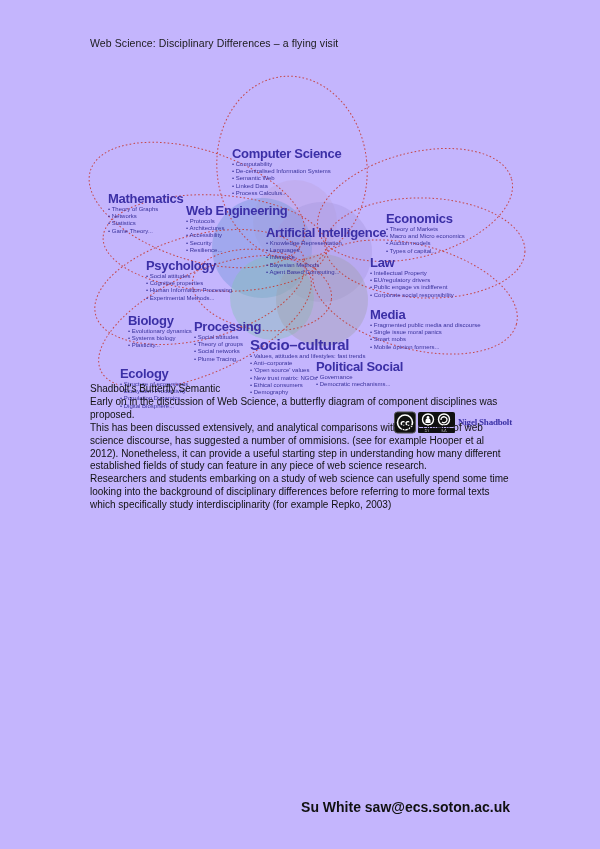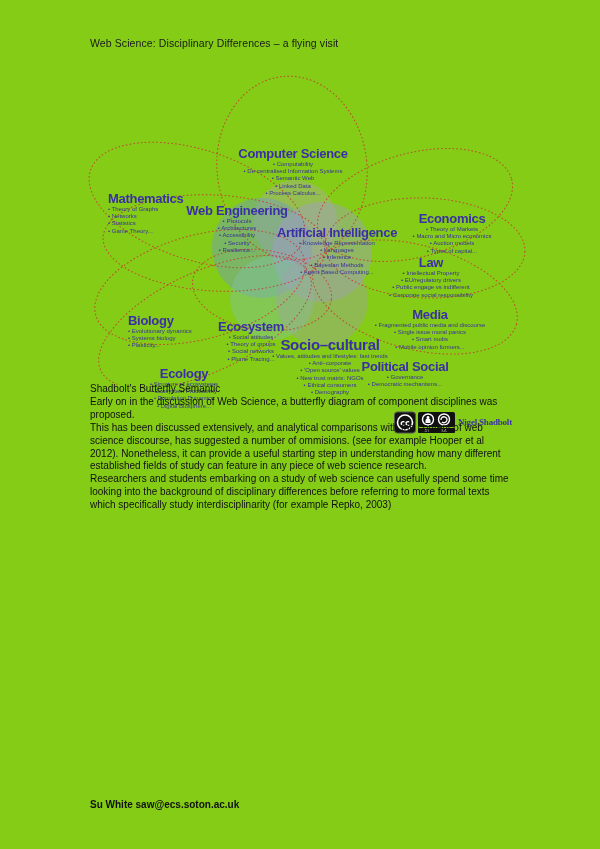--- a/index.html
+++ b/index.html
@@ -4,40 +4,40 @@
 <style>
   html,body { margin:0; padding:0; }
   body {
     width:600px; height:849px;
     background:#ffffff;
     font-family:"Liberation Sans", sans-serif;
     color:#000;
     position:relative;
     overflow:hidden;
   }
-  .page { position:absolute; inset:0; background:#84cc16; outline:1px solid #e8e8e8; }
+  .page { position:absolute; inset:0; background:#c4b5fd; outline:1px solid #e8e8e8; }
 
   
   .doc-title {
     position:absolute; left:90px; top:37px;
     font-size:10.5px; color:#1a1a1a; letter-spacing:.1px;
   }
 
   
   .diagram { position:absolute; left:0; top:55px; width:600px; height:330px; }
   .diagram svg { position:absolute; left:0; top:0; pointer-events:none; }
 
   .disc { position:absolute; color:#3b31a5; }
   .disc-title {
     font-weight:bold; font-size:13px; line-height:13px;
     letter-spacing:-0.3px; color:#3b2fa6;
   }
   .disc-items { font-size:6px; line-height:7.2px; color:#39329b; margin-top:1px; }
   .bullet::before { content:"• "; }
-  .t-center .disc-title, .t-center .disc-items { text-align:center; }
+  .t-center .disc-title, .t-center .disc-items { }
   .t-left  .disc-items { text-align:left; }
 
   .d-cs       { left:232px; top:92px;  width:122px; }
   .d-math     { left:108px; top:137px; width:128px; }
   .d-web      { left:186px; top:149px; width:102px; }
   .d-phys     { left:126px; top:181px; width:112px; }
   .d-psy      { left:146px; top:204px; width:142px; }
   .d-ai       { left:266px; top:171px; width:142px; }
   .d-econ     { left:386px; top:157px; width:132px; }
   .d-law      { left:370px; top:201px; width:122px; }
@@ -59,21 +59,21 @@
   
   .body-text {
     position:absolute; left:90px; top:383px; width:425px;
     font-size:10px; line-height:12.9px; color:#111;
   }
   .body-text p { margin:0; }
 
   
   .footer {
     position:absolute; left:90px; top:799px; width:420px;
-    font-size:10px; font-weight:bold; color:#111;
+    text-align:right; font-size:14px; font-weight:bold; color:#111;
   }
 </style>
 </head>
 <body>
 
 <div class="page">
 
   <div class="doc-title">Web Science: Disciplinary Differences – a flying visit</div>
 
   <div class="diagram">
@@ -125,20 +125,29 @@
       <div class="disc-items">
           <div class="bullet">Protocols</div>
           <div class="bullet">Architectures</div>
           <div class="bullet">Accessibility</div>
           <div class="bullet">Security</div>
           <div class="bullet">Resilience...</div>
         </div>
     </div>
 
 
+    <div class="disc d-psy t-center">
+      <div class="disc-title">Psychology</div>
+      <div class="disc-items">
+          <div class="bullet">Social attitudes</div>
+          <div class="bullet">Cognitive properties</div>
+          <div class="bullet">Human Information Processing</div>
+          <div class="bullet">Experimental Methods...</div>
+        </div>
+    </div>
 
     <div class="disc d-ai t-center">
       <div class="disc-title">Artificial Intelligence</div>
       <div class="disc-items">
           <div class="bullet">Knowledge Representation</div>
           <div class="bullet">Languages</div>
           <div class="bullet">Inference</div>
           <div class="bullet">Bayesian Methods</div>
           <div class="bullet">Agent Based Computing...</div>
         </div>
@@ -179,21 +188,21 @@
     <div class="disc d-bio t-left">
       <div class="disc-title">Biology</div>
       <div class="disc-items">
           <div class="bullet">Evolutionary dynamics</div>
           <div class="bullet">Systems biology</div>
           <div class="bullet">Plasticity...</div>
         </div>
     </div>
 
     <div class="disc d-soc t-center">
-      <div class="disc-title">Ecosystem</div>
+      <div class="disc-title">Processing</div>
       <div class="disc-items">
           <div class="bullet">Social attitudes</div>
           <div class="bullet">Theory of groups</div>
           <div class="bullet">Social networks</div>
           <div class="bullet">Plume Tracing...</div>
         </div>
     </div>
 
     <div class="disc d-media t-center">
       <div class="disc-title">Media</div>

